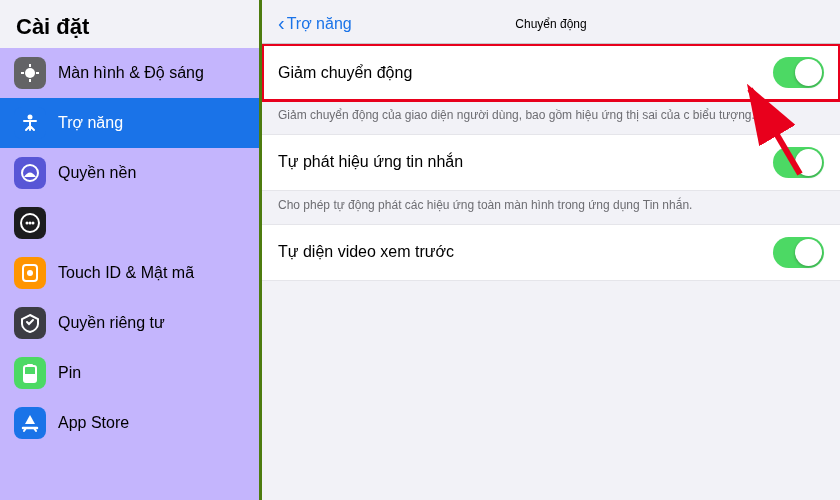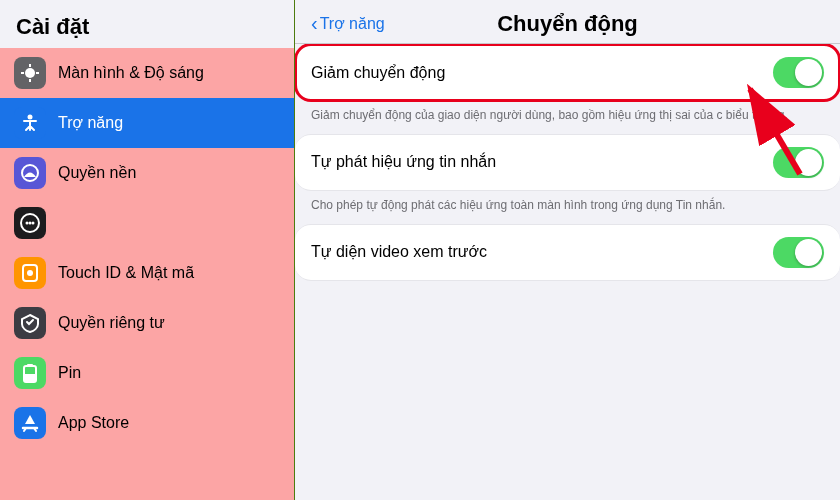--- a/index.html
+++ b/index.html
@@ -7,24 +7,24 @@
       font-family: -apple-system, 'Helvetica Neue', Arial, sans-serif;
       background: #f2f2f7;
       width: 840px;
       height: 500px;
       overflow: hidden;
       display: flex;
     }
 
     
     .sidebar {
-      width: 295px;
+      width: 262px;
       height: 500px;
-      background: #fca5a5;
-      border-right: 1px solid #4d7c0f;
+      background: #c4b5fd;
+      border-right: 3px solid #4d7c0f;
       overflow: hidden;
       flex-shrink: 0;
     }
 
     .sidebar-header {
       padding: 14px 16px 8px 16px;
       font-size: 22px;
       font-weight: 600;
       color: #000;
       background: #f2f2f7;
@@ -96,37 +96,36 @@
       position: relative;
       display: flex;
       align-items: center;
       width: 100%;
     }
 
     .page-title-center {
       position: absolute;
       left: 50%;
       transform: translateX(-50%);
-      font-size: 22px;
-      font-weight: 700;
+      font-size: 12px;
+      font-weight: 400;
       color: #000;
     }
 
     .settings-row {
       background: #fff;
       display: flex;
       align-items: center;
       padding: 12px 16px;
       border-bottom: 1px solid #e5e5ea;
       position: relative;
     }
 
     .settings-row:first-child {
       border-top: 1px solid #e5e5ea;
-      border-radius: 16px;
     }
 
     .settings-row-label {
       font-size: 16px;
       color: #000;
       flex: 1;
     }
 
     .settings-row-desc {
       background: #f2f2f7;

